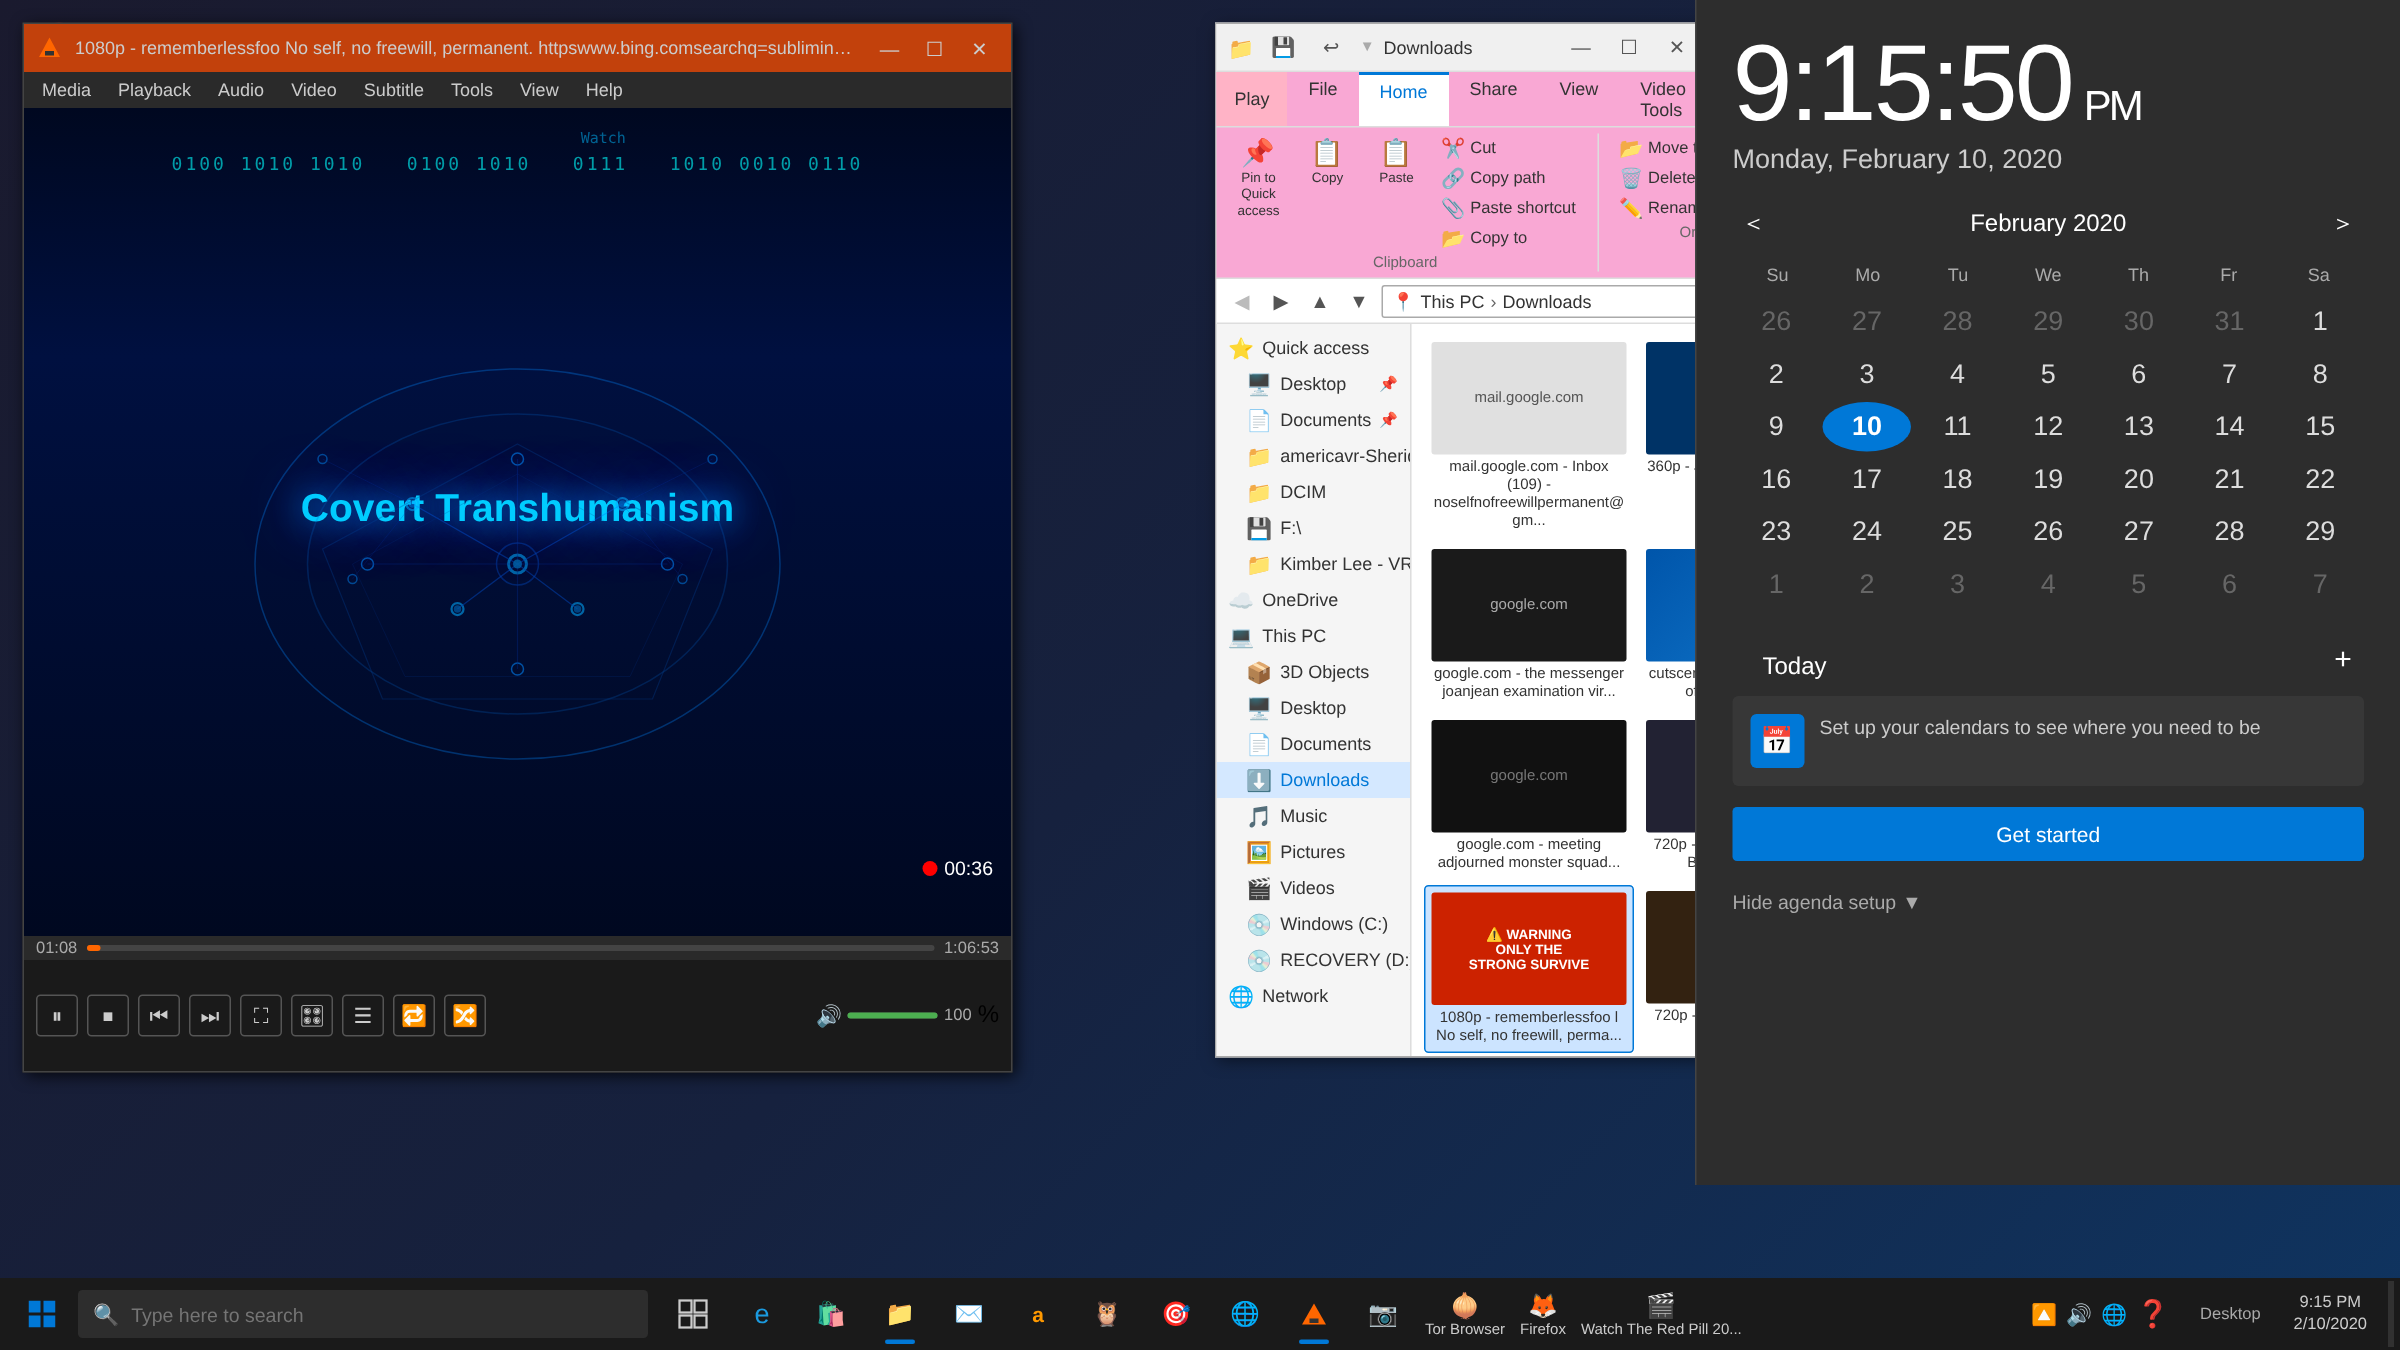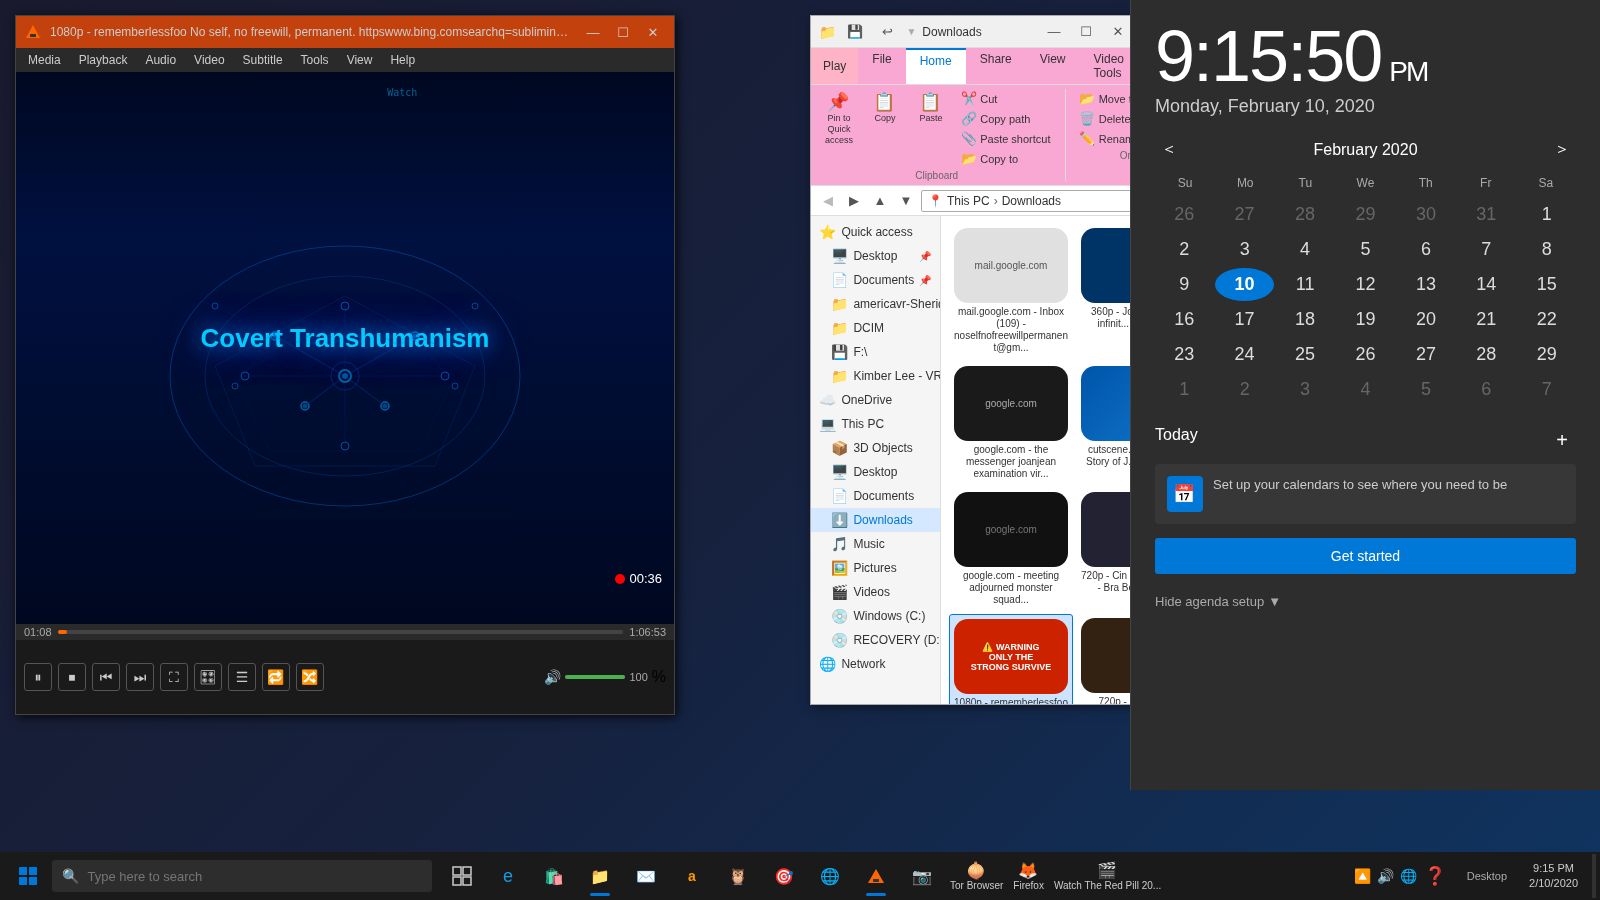--- a/index.html
+++ b/index.html
@@ -540,23 +540,24 @@
       color: #fff;
       font-weight: bold;
     }
 
     
     .today-section {
       margin-top: 20px;
     }
     .today-header {
       display: flex;
-      align-items: flex-start;
+      align-items: flex-end;
       justify-content: space-between;
       margin-bottom: 10px;
+      margin-left: 20px;
     }
     .today-label { font-size: 16px; }
     .today-add-btn {
       width: 28px;
       height: 28px;
       background: transparent;
       border: none;
       color: #fff;
       font-size: 20px;
       cursor: pointer;
@@ -735,24 +736,24 @@
       display: flex;
       flex-direction: column;
       align-items: center;
       padding: 4px;
       border-radius: 3px;
       cursor: pointer;
       gap: 3px;
     }
     .file-grid-item.selected { background: #cce4ff; border: 1px solid #0078d7; }
     .file-grid-thumb {
-      width: 114px;
+      width: 130px;
       height: 75px;
       background: #333;
-      border-radius: 14px;
+      border-radius: 2px;
       overflow: hidden;
       display: flex;
       align-items: center;
       justify-content: center;
     }
     .file-grid-name {
       font-size: 10px;
       color: #333;
       text-align: center;
       word-break: break-word;
@@ -819,20 +820,23 @@
       <span class="vlc-menu-item">Audio</span>
       <span class="vlc-menu-item">Video</span>
       <span class="vlc-menu-item">Subtitle</span>
       <span class="vlc-menu-item">Tools</span>
       <span class="vlc-menu-item">View</span>
       <span class="vlc-menu-item">Help</span>
     </div>
     <div class="vlc-content">
       <div class="video-frame">
 
+        <div class="video-overlay-text">
+          0100 1010 1010 &nbsp; 0100 1010 &nbsp; 0111 &nbsp; 1010 0010 0110
+        </div>
         <div style="position:absolute;top:15px;left:0;right:0;text-align:center;color:#00bbff;font-family:monospace;font-size:10px;opacity:0.5;">
           &nbsp;&nbsp;&nbsp;&nbsp;&nbsp;&nbsp;&nbsp;&nbsp;&nbsp;&nbsp;&nbsp;&nbsp;&nbsp;&nbsp;&nbsp;&nbsp;&nbsp;&nbsp; Watch
         </div>
 
         <div class="video-title-text">Covert Transhumanism</div>
 
         <svg style="position:absolute;top:55%;left:50%;transform:translate(-50%,-50%);opacity:0.8;" width="380" height="280" viewBox="0 0 380 280">
 
           <ellipse cx="190" cy="140" rx="175" ry="130" fill="none" stroke="#0088ff" stroke-width="1" opacity="0.4"></ellipse>
           <ellipse cx="190" cy="140" rx="140" ry="100" fill="none" stroke="#0066cc" stroke-width="1" opacity="0.3"></ellipse>

